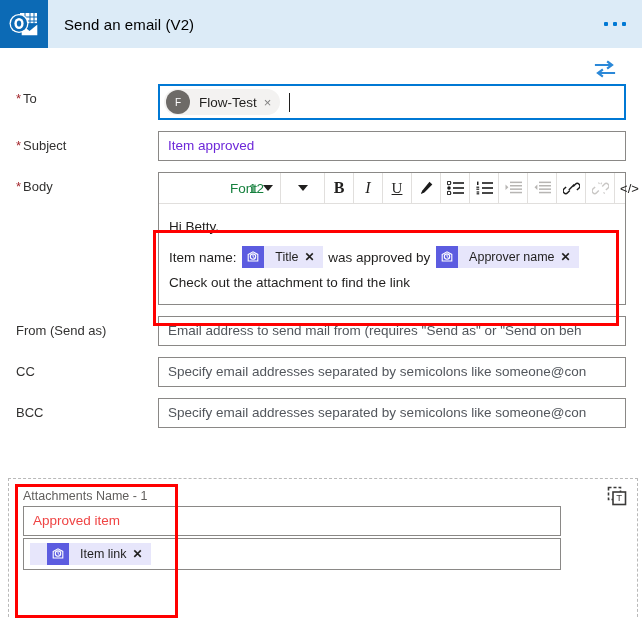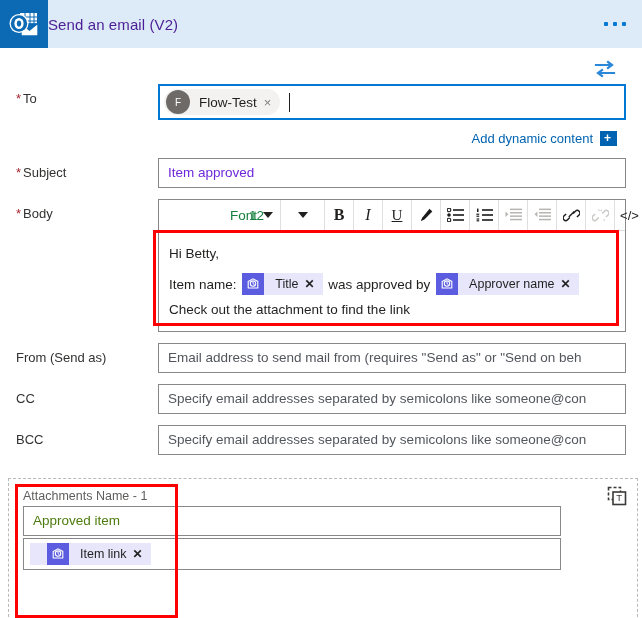--- a/index.html
+++ b/index.html
@@ -31,21 +31,22 @@
     background: #0f6cbd;
     background: #0c6ab5;
     display: flex;
     align-items: center;
     justify-content: center;
     flex: 0 0 48px;
   }
   .app-icon svg { display: block; }
   .card-title {
     font-size: 15px;
-    color: #4c1d95;
+    color: #000000;
+    margin-left: 16px;
     letter-spacing: .1px;
   }
   .ellipsis-btn {
     position: absolute;
     right: 12px;
     top: 50%;
     transform: translateY(-50%);
     display: flex;
     gap: 5px;
     padding: 6px 4px;
@@ -323,21 +324,21 @@
     margin-bottom: 2px;
   }
   .attach-input {
     width: 538px;
     box-sizing: border-box;
     height: 30px;
     border: 1px solid #8a8886;
     background: #fff;
     padding: 0 9px;
     font-size: 13.5px;
-    color: #4d7c0f;
+    color: #ef4444;
     line-height: 28px;
   }
   .attach-token-box {
     width: 538px;
     box-sizing: border-box;
     min-height: 32px;
     border: 1px solid #8a8886;
     background: #fff;
     padding: 4px 6px;
     display: flex;
@@ -404,24 +405,20 @@
         <span class="person-chip">
           <span class="person-avatar">F</span>
           <span class="person-name">Flow-Test</span>
           <span class="chip-x">×</span>
         </span>
         <span class="caret-bar"></span>
       </div>
     </div>
   </div>
 
-  <div class="dyn-link-row">
-    <span class="dyn-link">Add dynamic content</span>
-    <span class="dyn-plus">+</span>
-  </div>
 
   <div class="field-row">
     <div class="field-label">
       <span class="req-star">*</span><span>Subject</span>
     </div>
     <div class="field-control">
       <div class="txt-input">Item approved</div>
     </div>
   </div>
 

